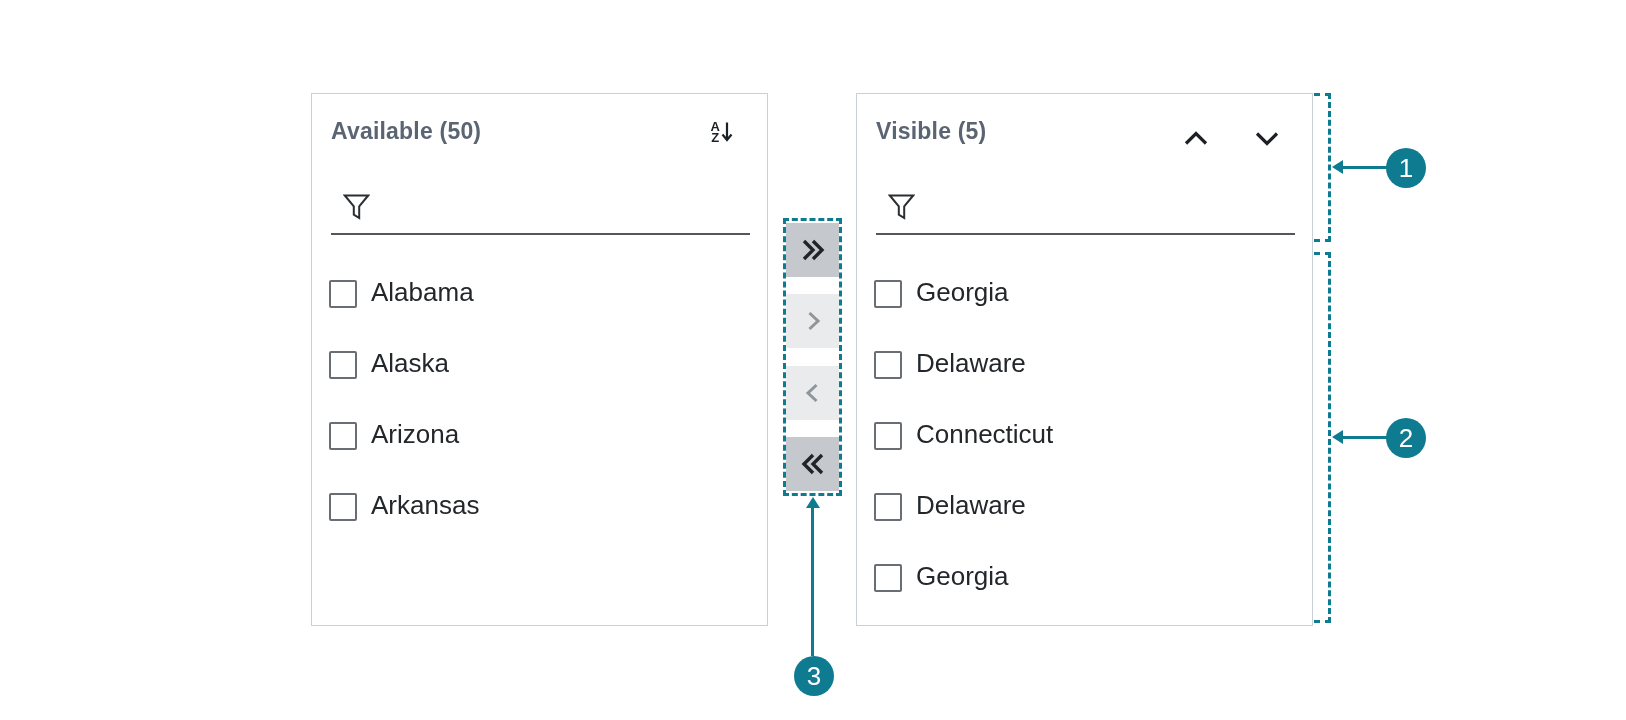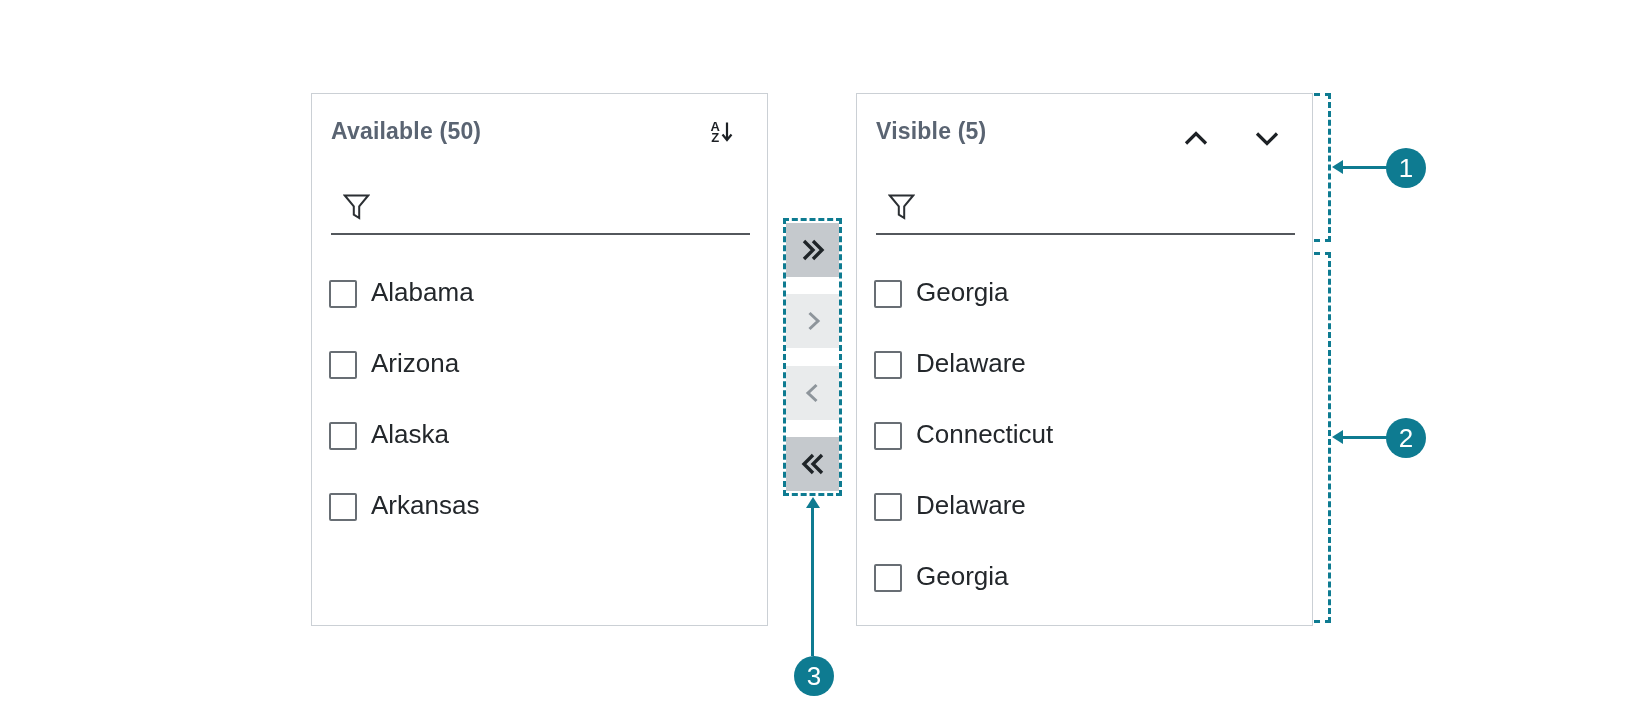--- a/index.html
+++ b/index.html
@@ -110,25 +110,25 @@
     <input class="filter-input" type="text" value="" style="">
     <div class="filter-underline"></div>
 
     <div class="list">
       <div class="row">
         <span class="checkbox"></span>
         <span class="row-label">Alabama</span>
       </div>
       <div class="row">
         <span class="checkbox"></span>
+        <span class="row-label">Alaska</span>
+      </div>
+      <div class="row">
+        <span class="checkbox"></span>
         <span class="row-label">Arizona</span>
-      </div>
-      <div class="row">
-        <span class="checkbox"></span>
-        <span class="row-label">Alaska</span>
       </div>
       <div class="row">
         <span class="checkbox"></span>
         <span class="row-label">Arkansas</span>
       </div>
     </div>
   </section>
 
   <div id="transfer-group">
     <button class="tbtn enabled">

